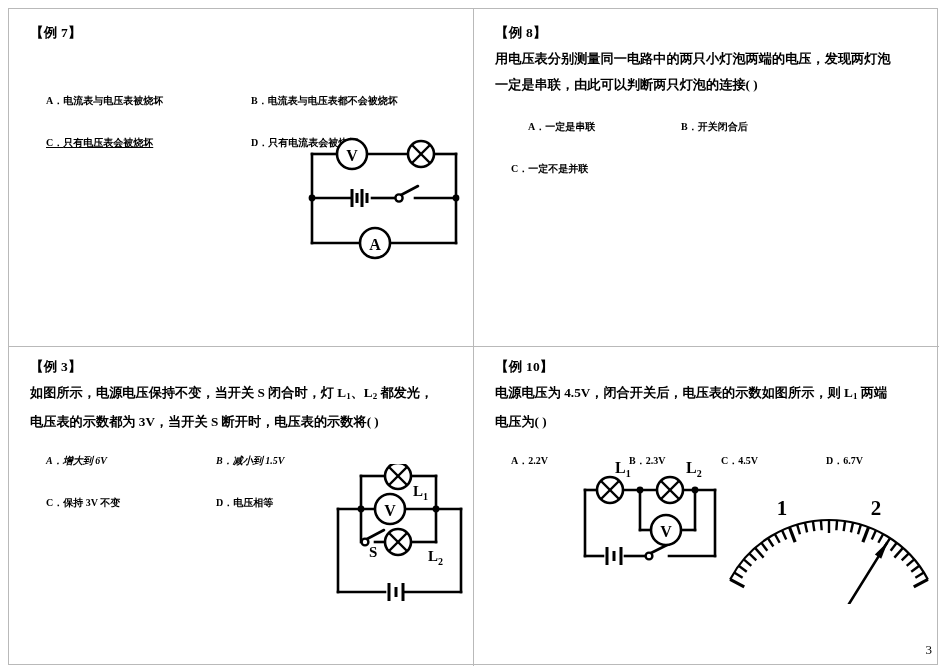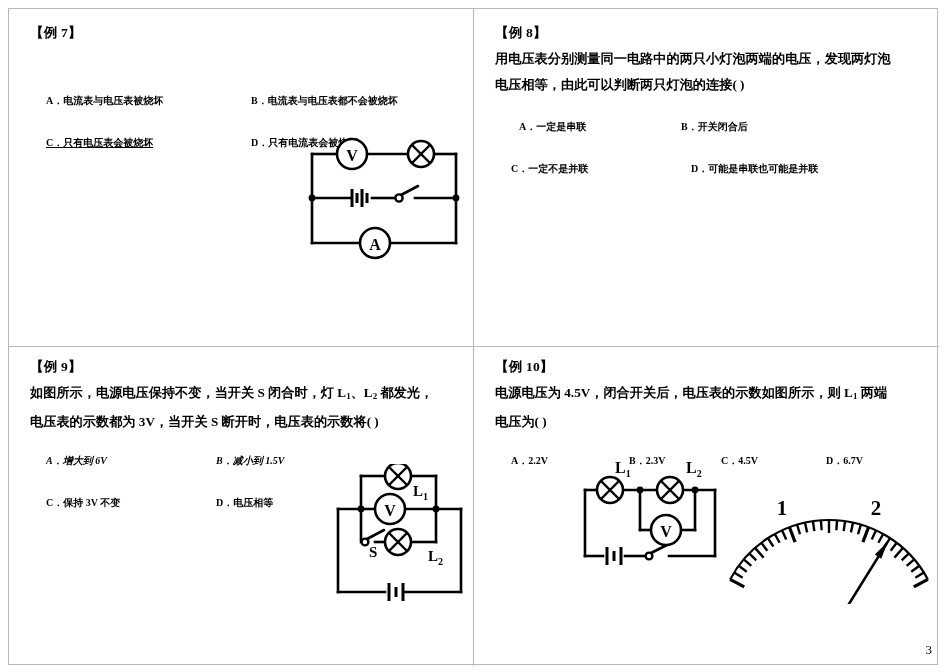--- a/index.html
+++ b/index.html
@@ -186,37 +186,36 @@
       </svg>
     </div>
   </div>
 
   <div class="cell cell-tr">
     <div class="txt-block" style="left:22px; top:18px;">
       <p class="q-head">【例 8】</p>
     </div>
     <div class="txt-block" style="left:22px; top:38px;">
       <p class="q-body">用电压表分别测量同一电路中的两只小灯泡两端的电压，发现两灯泡</p>
-      <p class="q-body">电压相等，由此可以判断两只灯泡的连接(          )</p>
+      <p class="q-body">一定是串联，由此可以判断两只灯泡的连接(          )</p>
     </div>
     <div class="txt-block" style="left:22px; top:90px; width:430px;">
       <div class="opt-row" style="height:26px;">
-        <span class="opt" style="left:8px;"><span>A．</span><span>一定是串联</span></span>
+        <span class="opt" style="left:17px;"><span>A．</span><span>一定是串联</span></span>
         <span class="opt" style="left:170px;"><span>B．</span><span>开关闭合后</span></span>
       </div>
       <div class="opt-row" style="height:26px;">
         <span class="opt" style="left:0px;"><span>C．</span><span>一定不是并联</span></span>
-        <span class="opt" style="left:180px;"><span>D．</span><span>可能是串联也可能是并联</span></span>
       </div>
     </div>
   </div>
 
   <div class="cell cell-bl">
     <div class="txt-block" style="left:22px; top:14px;">
-      <p class="q-head">【例 9】</p>
+      <p class="q-head">【例 3】</p>
     </div>
     <div class="txt-block" style="left:22px; top:34px;">
       <p class="q-body"><span>如图所示，电源电压保持不变，当开关 S 闭合时，灯 L</span><sub>1</sub><span>、L</span><sub>2</sub><span> 都发光，</span></p>
       <p class="q-body">电压表的示数都为 3V，当开关 S 断开时，电压表的示数将(      )</p>
     </div>
     <div class="txt-block" style="left:22px; top:86px; width:430px;">
       <div class="opt-row" style="height:26px;font-style:italic;">
         <span class="opt" style="left:0px;"><span>A．</span><span>增大到 6V</span></span>
         <span class="opt" style="left:170px;"><span>B．</span><span>减小到 1.5V</span></span>
       </div>

